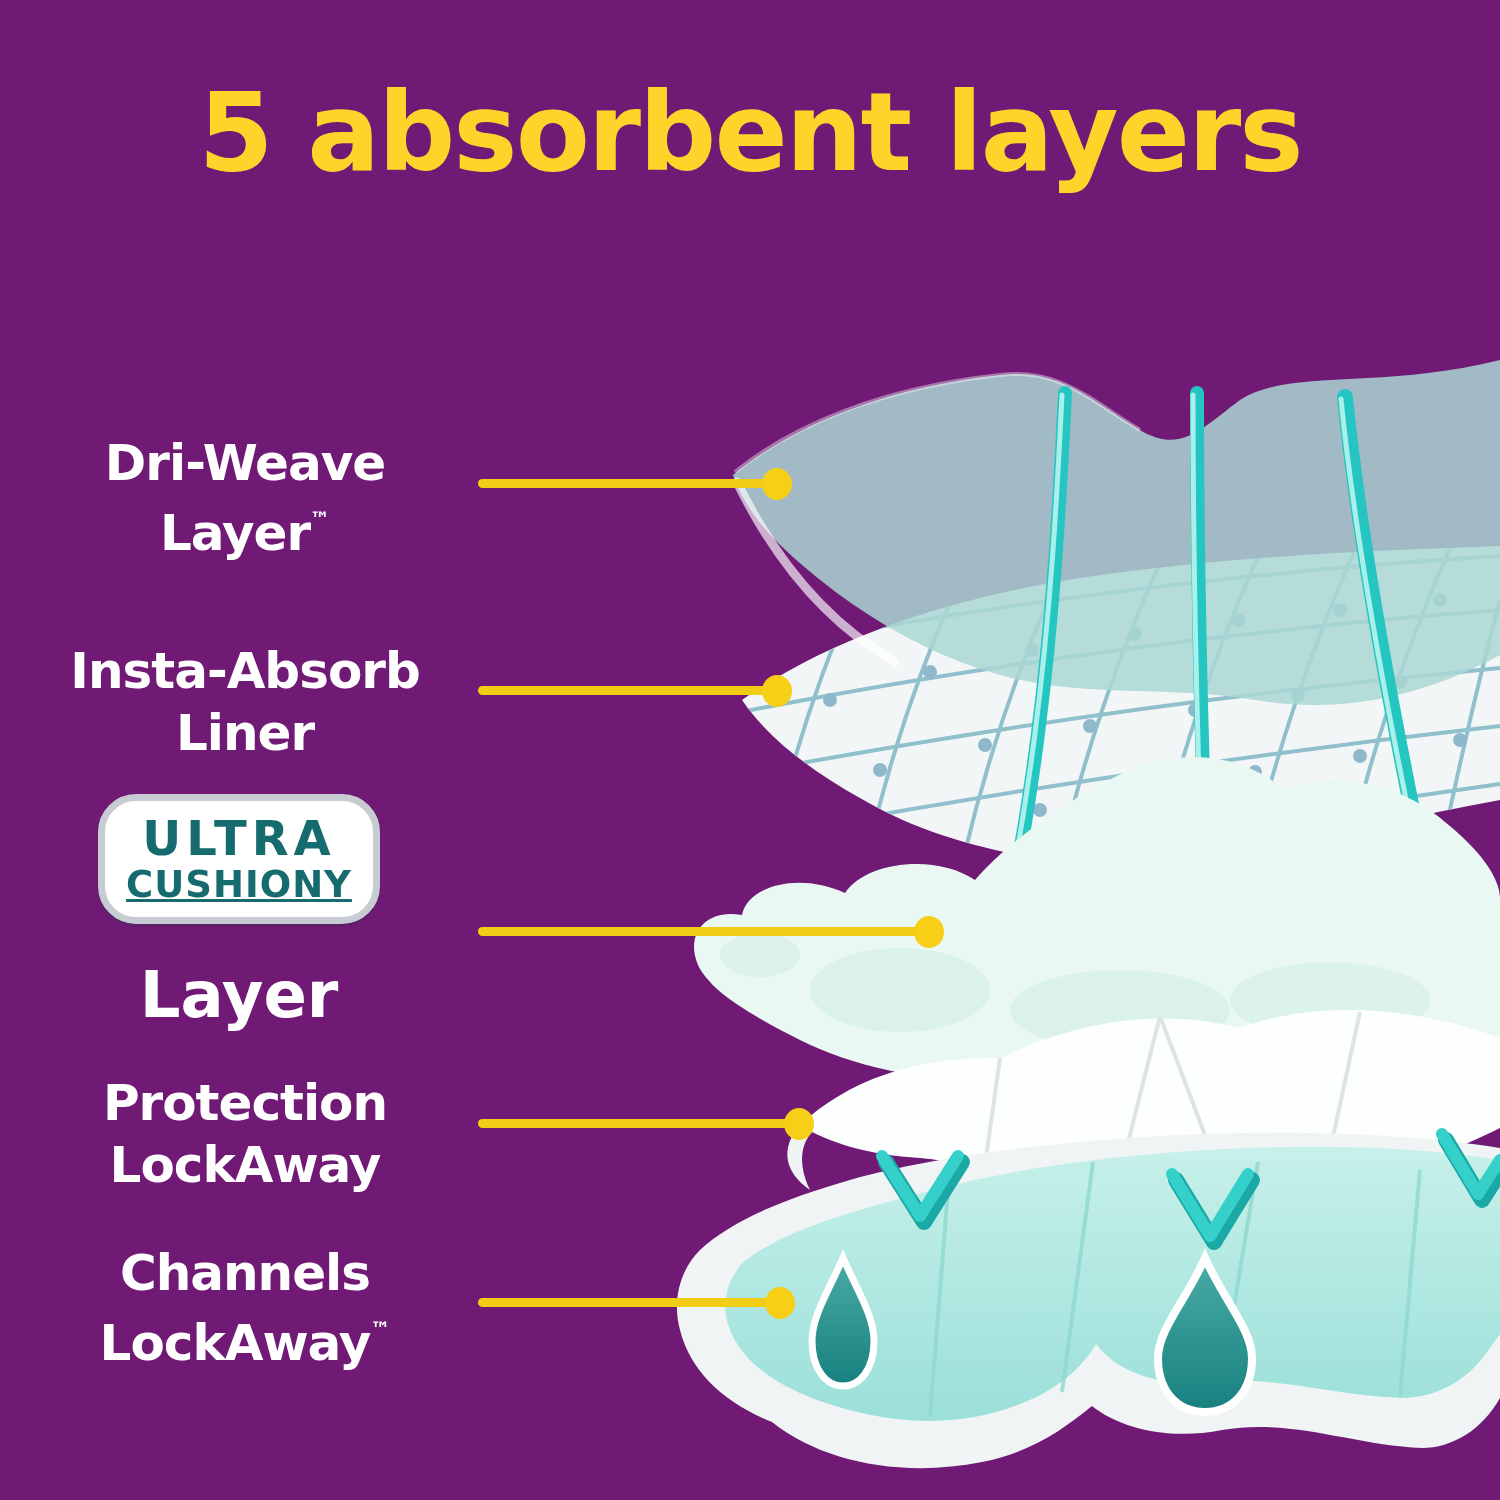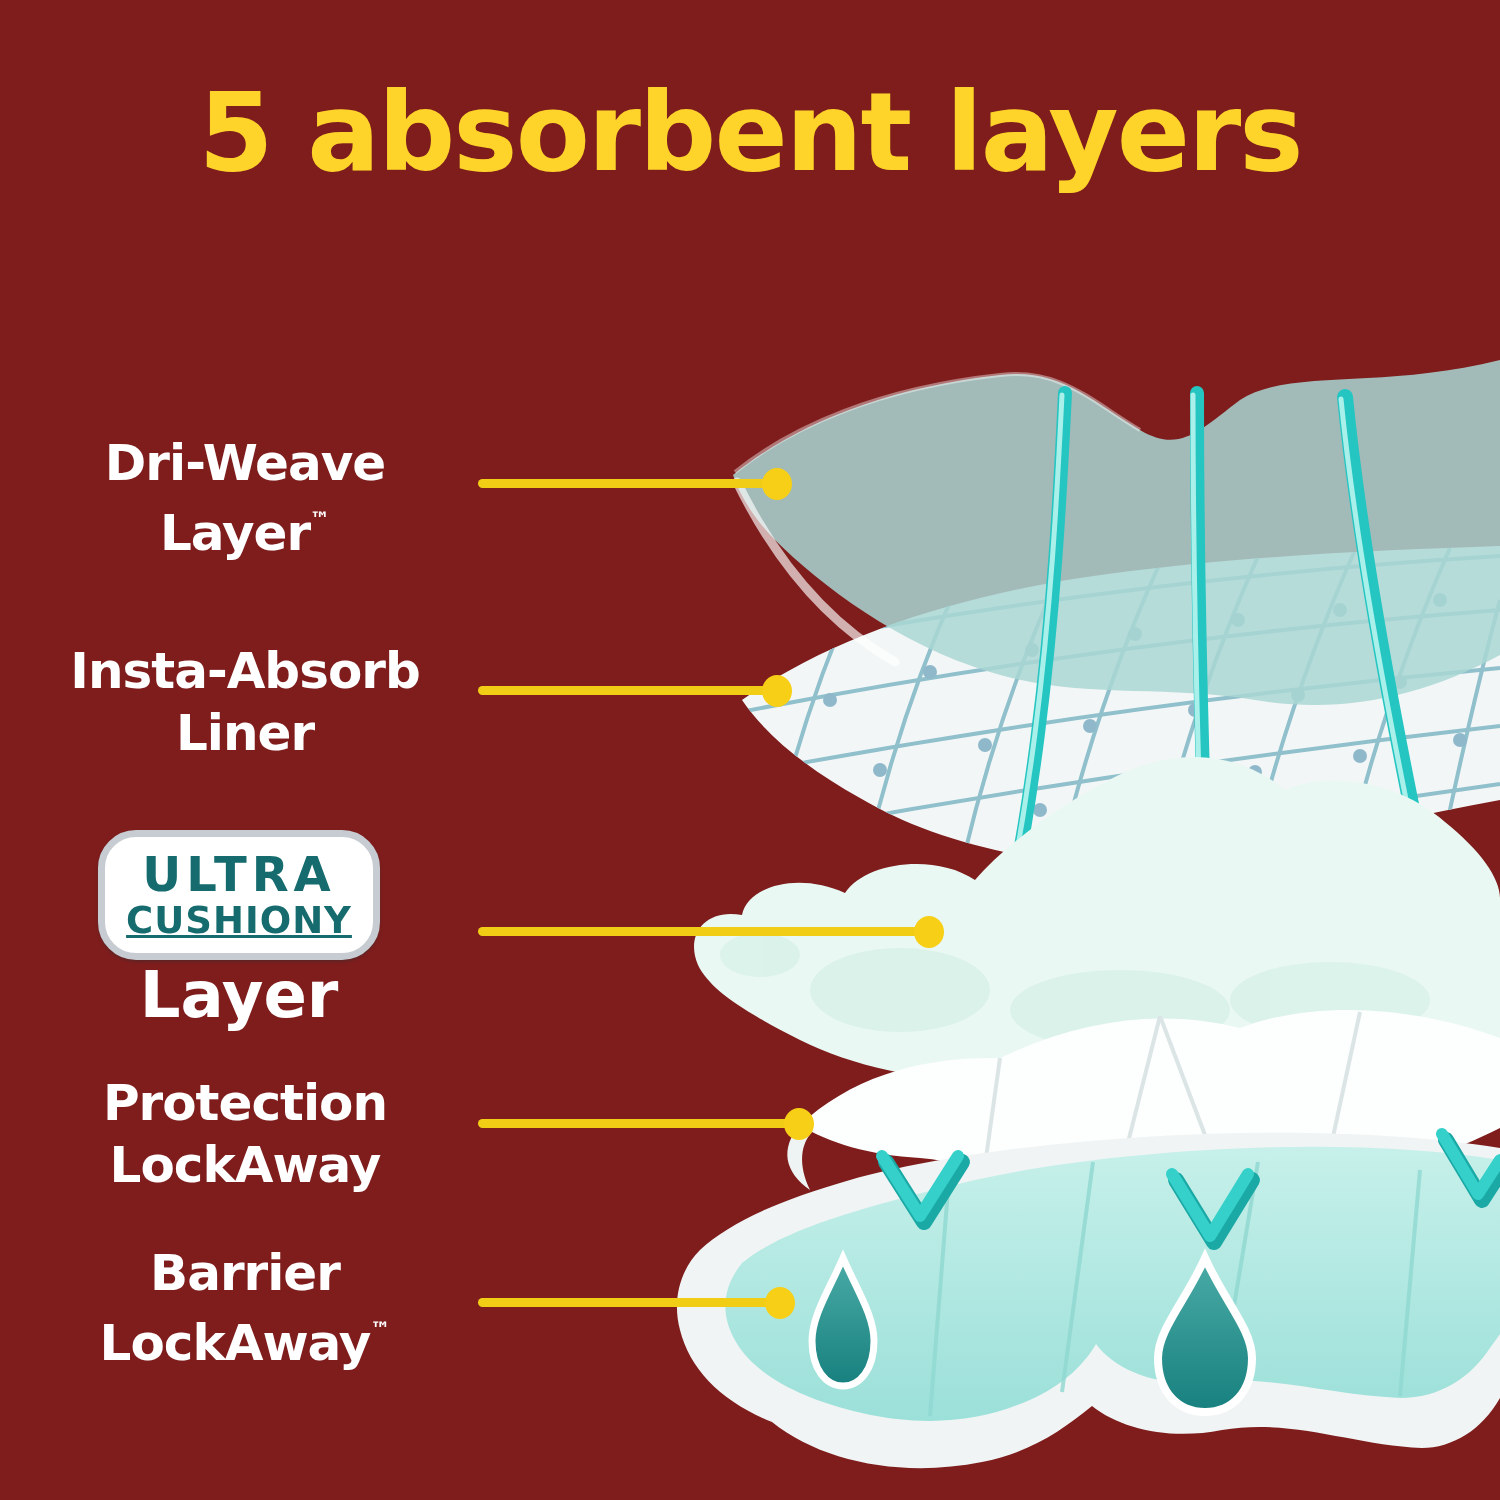--- a/index.html
+++ b/index.html
@@ -3,21 +3,21 @@
 <meta charset="utf-8">
 <style>
   html,body{margin:0;padding:0;}
   body{
     font-family:"DejaVu Sans","Liberation Sans",sans-serif;
     background:#0f9c9d;
   }
   .stage{
     position:relative;
     width:1500px;height:1500px;
-    background:#7f1d1d;
+    background:#701a75;
     overflow:hidden;
   }
   .title{
     position:absolute;left:0;top:70px;width:1500px;
     text-align:center;
     font-size:108px;font-weight:bold;letter-spacing:-2px;
     color:#ffd42a;
   }
   .label{
     position:absolute;left:30px;width:430px;
@@ -25,21 +25,21 @@
     font-size:50px;line-height:62px;letter-spacing:-1px;
   }
   .label sup{
     font-size:20px;position:relative;top:-6px;letter-spacing:0;
   }
   .lbl-1{top:432px;}
   .lbl-2{top:640px;}
   .lbl-4{top:1072px;}
   .lbl-5{top:1242px;}
   .badge{
-    position:absolute;left:98px;top:830px;width:268px;height:116px;
+    position:absolute;left:98px;top:794px;width:268px;height:116px;
     background:#ffffff;
     border:7px solid #c6ccd1;
     border-radius:38px;
     box-shadow:0 2px 3px rgba(0,60,60,.25), inset 0 0 0 2px #ffffff;
     display:flex;flex-direction:column;align-items:center;justify-content:center;
   }
   .badge .l1{
     font-size:48px;font-weight:bold;letter-spacing:5px;color:#156b6d;line-height:52px;
   }
   .badge .l2{
@@ -89,21 +89,21 @@
     <div class="l2">CUSHIONY</div>
   </div>
   <div class="badge-caption">Layer</div>
 
   <div class="label lbl-4">
     <div>Protection</div>
     <div>LockAway</div>
   </div>
 
   <div class="label lbl-5">
-    <div>Barrier</div>
+    <div>Channels</div>
     <div><span>LockAway</span><sup>™</sup></div>
   </div>
 
   <div class="diagram">
     <svg width="850" height="1170" viewBox="650 330 850 1170" xmlns="http://www.w3.org/2000/svg">
       <defs>
         <linearGradient id="padGrad" x1="0" y1="0" x2="0" y2="1">
           <stop offset="0" stop-color="#c7f0ea"></stop>
           <stop offset="1" stop-color="#9be0d9"></stop>
         </linearGradient>

